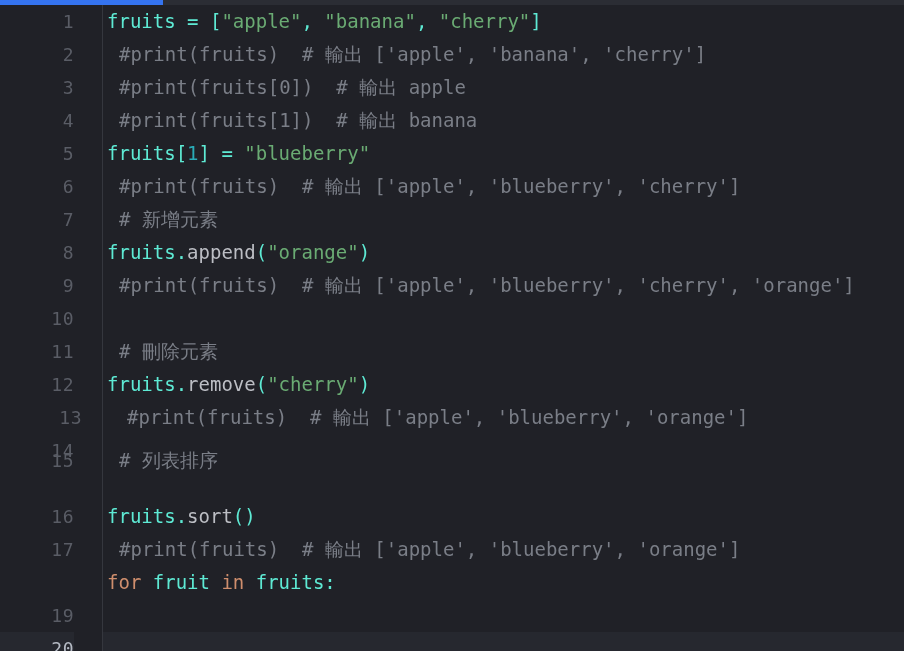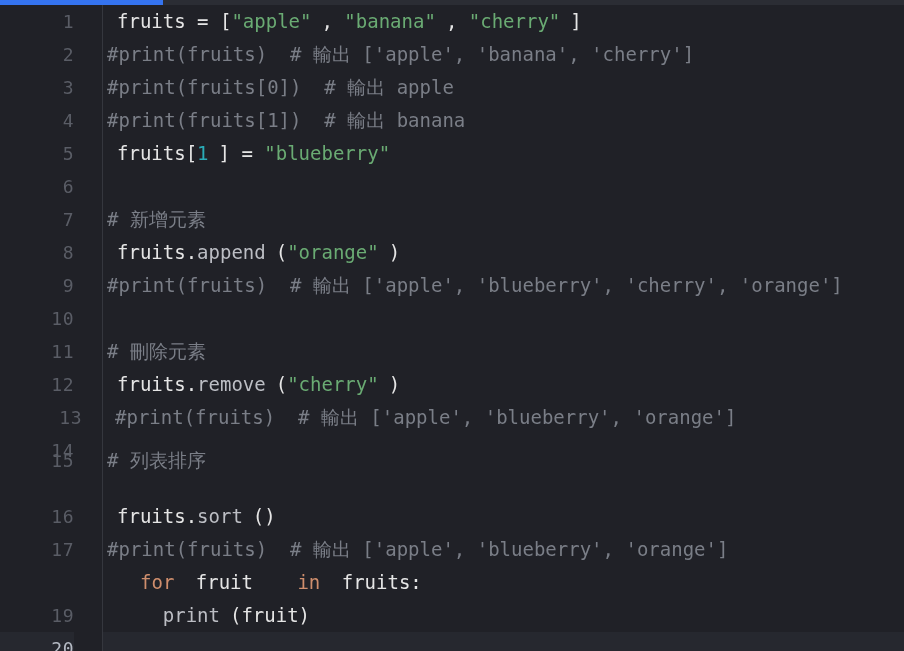--- a/index.html
+++ b/index.html
@@ -87,53 +87,53 @@
     height: 33px;
     width: 801px;
     font-size: 19px;
     line-height: 33px;
     color: #bcbec4;
     padding-left: 4px;
     box-sizing: border-box;
   }
 
   
-  .t-plain   { color: #e5e5e5; margin-left: 10px; }
-  .t-comment { color: #7a7e87; }
+  .t-plain   { color: #5eead4; }
+  .t-comment { color: #7a7e87; margin-left: 12px; }
   .t-string  { color: #6aab73; }
-  .t-keyword { color: #cf8e6d; margin-left: 33px; }
+  .t-keyword { color: #cf8e6d; }
   .t-number  { color: #2aacb8; }
 </style>
 </head>
 <body>
 
 <div id="editor-root">
 
   <div id="progress-track" style="background: rgb(43, 45, 52);">
     <div id="progress-fill" style="width: 18%; background: rgb(53, 116, 240);"></div>
   </div>
 
   <div id="code-surface">
       <div class="code-line" style="top: 5px; position: absolute; left: 0px; width: 904px;"><div class="line-no-cell">1</div><div class="line-body"><span class="t-plain">fruits = [</span><span class="t-string">"apple"</span><span class="t-plain">, </span><span class="t-string">"banana"</span><span class="t-plain">, </span><span class="t-string">"cherry"</span><span class="t-plain">]</span></div></div>
       <div class="code-line" style="top: 38px; position: absolute; left: 0px; width: 904px;"><div class="line-no-cell">2</div><div class="line-body"><span class="t-comment">#print(fruits)  # 輸出 ['apple', 'banana', 'cherry']</span></div></div>
       <div class="code-line" style="top: 71px; position: absolute; left: 0px; width: 904px;"><div class="line-no-cell">3</div><div class="line-body"><span class="t-comment">#print(fruits[0])  # 輸出 apple</span></div></div>
       <div class="code-line" style="top: 104px; position: absolute; left: 0px; width: 904px;"><div class="line-no-cell">4</div><div class="line-body"><span class="t-comment">#print(fruits[1])  # 輸出 banana</span></div></div>
       <div class="code-line" style="top: 137px; position: absolute; left: 0px; width: 904px;"><div class="line-no-cell">5</div><div class="line-body"><span class="t-plain">fruits[</span><span class="t-number">1</span><span class="t-plain">] = </span><span class="t-string">"blueberry"</span></div></div>
-      <div class="code-line" style="top: 170px; position: absolute; left: 0px; width: 904px;"><div class="line-no-cell">6</div></div>
+      <div class="code-line" style="top: 170px; position: absolute; left: 0px; width: 904px;"><div class="line-no-cell">6</div><div class="line-body"><span class="t-comment">#print(fruits)  # 輸出 ['apple', 'blueberry', 'cherry']</span></div></div>
       <div class="code-line" style="top: 203px; position: absolute; left: 0px; width: 904px;"><div class="line-no-cell">7</div><div class="line-body"><span class="t-comment"># 新增元素</span></div></div>
       <div class="code-line" style="top: 236px; position: absolute; left: 0px; width: 904px;"><div class="line-no-cell">8</div><div class="line-body"><span class="t-plain">fruits.</span><span class="t-function">append</span><span class="t-plain">(</span><span class="t-string">"orange"</span><span class="t-plain">)</span></div></div>
       <div class="code-line" style="top: 269px; position: absolute; left: 0px; width: 904px;"><div class="line-no-cell">9</div><div class="line-body"><span class="t-comment">#print(fruits)  # 輸出 ['apple', 'blueberry', 'cherry', 'orange']</span></div></div>
       <div class="code-line" style="top: 302px; position: absolute; left: 0px; width: 904px; padding-left: 40px;"><div class="line-no-cell">10</div><div class="line-body"><span class="t-plain"></span></div></div>
       <div class="code-line" style="top: 335px; position: absolute; left: 0px; width: 904px;"><div class="line-no-cell">11</div><div class="line-body"><span class="t-comment"># 刪除元素</span></div></div>
       <div class="code-line" style="top: 368px; position: absolute; left: 0px; width: 840px;"><div class="line-no-cell">12</div><div class="line-body"><span class="t-plain">fruits.</span><span class="t-function">remove</span><span class="t-plain">(</span><span class="t-string">"cherry"</span><span class="t-plain">)</span></div></div>
       <div class="code-line" style="top: 401px; position: absolute; left: 8px; width: 904px;"><div class="line-no-cell">13</div><div class="line-body"><span class="t-comment">#print(fruits)  # 輸出 ['apple', 'blueberry', 'orange']</span></div></div>
       <div class="code-line" style="top: 434px; position: absolute; left: 0px; width: 904px;"><div class="line-no-cell">14</div><div class="line-body"><span class="t-plain"></span></div></div>
       <div class="code-line" style="top: 444px; position: absolute; left: 0px; width: 904px;"><div class="line-no-cell">15</div><div class="line-body"><span class="t-comment"># 列表排序</span></div></div>
       <div class="code-line" style="top: 500px; position: absolute; left: 0px; width: 736px;"><div class="line-no-cell">16</div><div class="line-body"><span class="t-plain">fruits.</span><span class="t-function">sort</span><span class="t-plain">()</span></div></div>
       <div class="code-line" style="top: 533px; position: absolute; left: 0px; width: 904px;"><div class="line-no-cell">17</div><div class="line-body"><span class="t-comment">#print(fruits)  # 輸出 ['apple', 'blueberry', 'orange']</span></div></div>
       <div class="code-line" style="top: 566px; position: absolute; left: 0px; width: 904px;"><div class="line-body"><span class="t-keyword">for</span><span class="t-plain"> fruit </span><span class="t-keyword">in</span><span class="t-plain"> fruits:</span></div></div>
-      <div class="code-line" style="top: 599px; position: absolute; left: 0px; width: 732px;"><div class="line-no-cell">19</div><div class="line-body"><span class="t-plain">    </span><span class="t-function">print</span><span class="t-plain">(fruit)</span></div></div>
+      <div class="code-line" style="top: 599px; position: absolute; left: 0px; width: 732px;"><div class="line-no-cell">19</div></div>
       <div class="code-line active-line" style="top: 632px; position: absolute; left: 0px; width: 904px;"><div class="line-no-cell">20</div><div class="line-body"><span class="t-plain"></span></div></div>
     </div>
 
   <div class="gutter-rule"></div>
 
 </div>
 
 </body></html>

